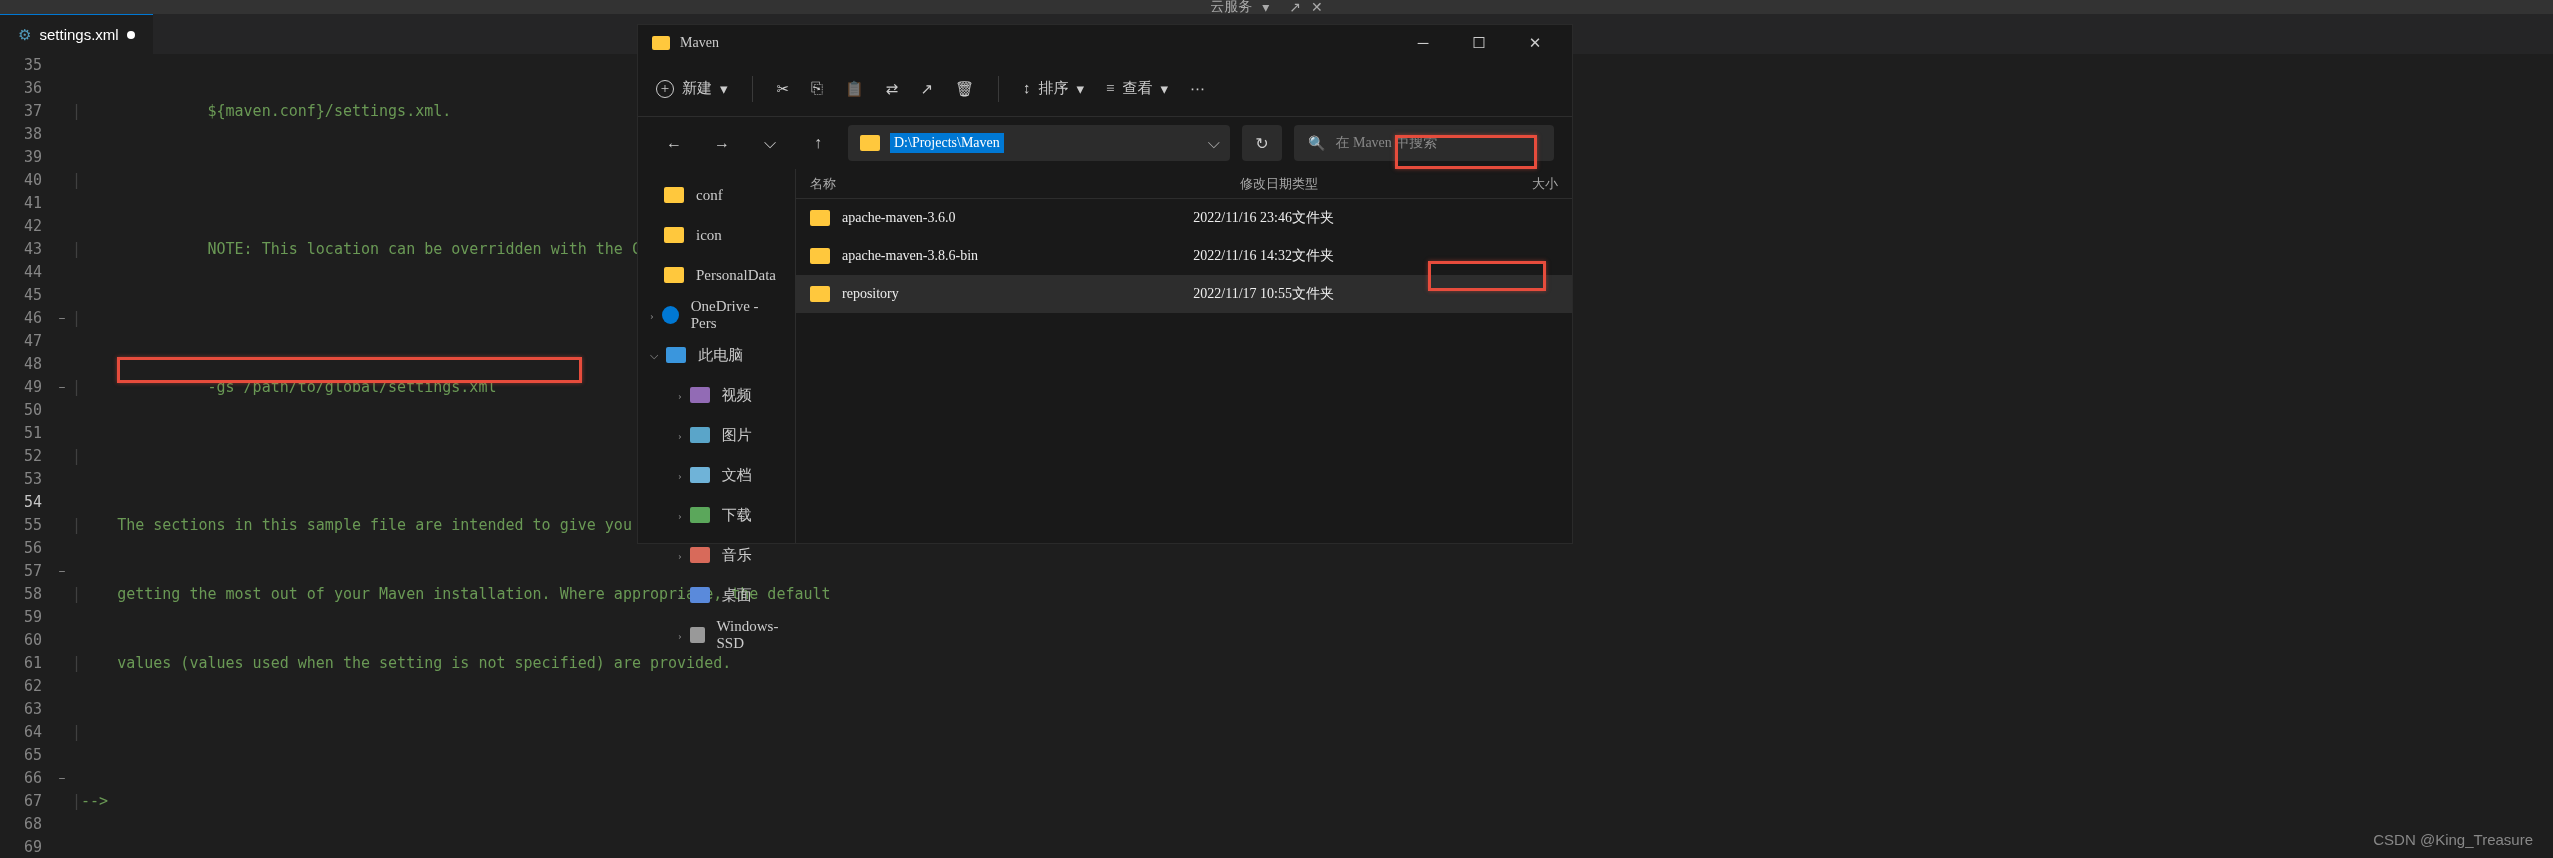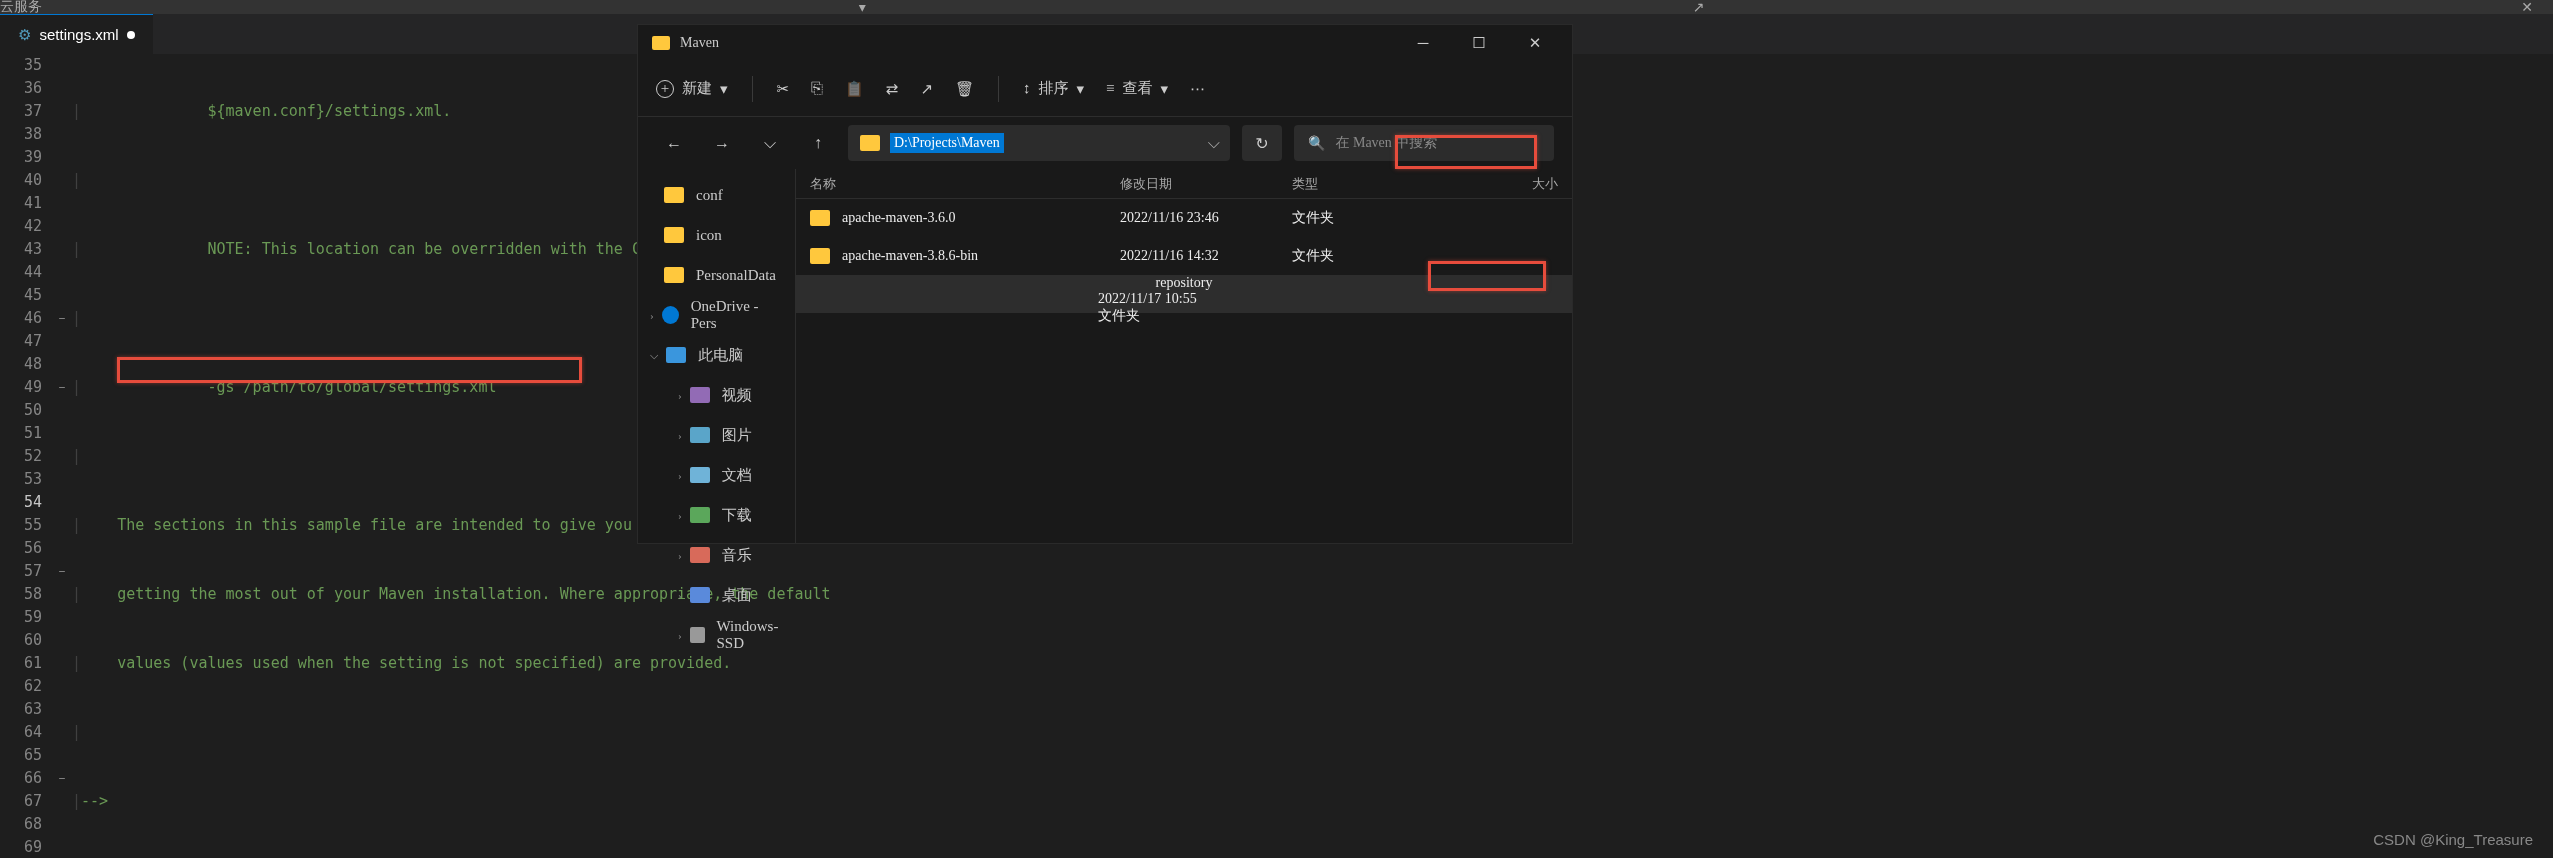--- a/index.html
+++ b/index.html
@@ -1,17 +1,17 @@
 <!DOCTYPE html>
 <html><head>
 <meta charset="utf-8">
 <style>
 * { margin: 0; padding: 0; box-sizing: border-box; }
 body { font-family: Consolas, monospace; background: #1e1e1e; overflow: hidden; width: 2553px; height: 858px; position: relative; }
-.topbar { height: 14px; background: #333; display: flex; justify-content: space-between; align-items: center; padding-right: 20px; color: #aaa; font-size: 14px; font-family: "Microsoft YaHei", sans-serif; gap: 10px; }
+.topbar { height: 14px; background: #333; display: flex; justify-content: center; align-items: center; padding-right: 20px; color: #aaa; font-size: 14px; font-family: "Microsoft YaHei", sans-serif; gap: 10px; }
 .editor-container { position: absolute; top: 14px; left: 0; width: 2553px; height: 844px; background: #1e1e1e; }
 .tab-bar { height: 40px; background: #252526; display: flex; align-items: center; }
 .tab { height: 40px; padding: 0 18px; background: #1e1e1e; display: flex; align-items: center; gap: 8px; color: #fff; font-size: 15px; font-family: "Segoe UI", sans-serif; border-top: 1px solid #0078d4; }
 .tab .dot { width: 8px; height: 8px; background: #fff; border-radius: 50%; }
 .code-area { display: flex; height: calc(100% - 40px); padding-left: 12px; }
 .gutter { width: 40px; background: #1e1e1e; text-align: right; padding: 0 10px 0 0; color: #858585; font-size: 15px; line-height: 23px; }
 .gutter .ln { height: 23px; }
 .gutter .ln.hi { color: #c6c6c6; }
 .fold-col { width: 20px; padding-top: 0; }
 .fold-col .ln { height: 23px; display: flex; align-items: center; justify-content: center; color: #888; font-size: 11px; }
@@ -52,25 +52,25 @@
 .side-ico.pic { background: #5aa5c9; }
 .side-ico.doc { background: #6fb3d8; }
 .side-ico.dl { background: #5ba75b; }
 .side-ico.music { background: #d86a5a; }
 .side-ico.desk { background: #5a8adb; }
 .side-ico.drive { background: #999; }
 .chev { font-size: 11px; color: #888; margin-right: -4px; }
 .ex-main { flex: 1; }
 .ex-cols { height: 30px; display: flex; align-items: center; padding: 0 14px; font-size: 13px; color: #aaa; border-bottom: 1px solid #2d2d2d; }
 .col-name { flex: 1; }
-.col-date { width: 172px; }
+.col-date { width: 172px; text-align: right; }
 .col-type { width: 172px; }
 .col-size { width: 94px; text-align: right; }
 .ex-row { height: 38px; display: flex; align-items: center; padding: 0 14px; font-size: 14px; color: #eee; }
-.ex-row.hi-row { background: #2d2d2d; flex-direction: column; }
+.ex-row.hi-row { background: #2d2d2d; }
 .row-ico { width: 20px; height: 16px; background: #ffc83d; border-radius: 2px; margin-right: 12px; }
 .row-ico.zip { background: #8b5a9e; }
 .hi-box.rep { left: 790px; top: 236px; width: 118px; height: 30px; }
 .watermark { position: absolute; right: 20px; bottom: 10px; color: #888; font-size: 15px; font-family: Arial, sans-serif; }
 </style>
 </head>
 <body>
 
 <div class="topbar">
   <span>云服务</span>

